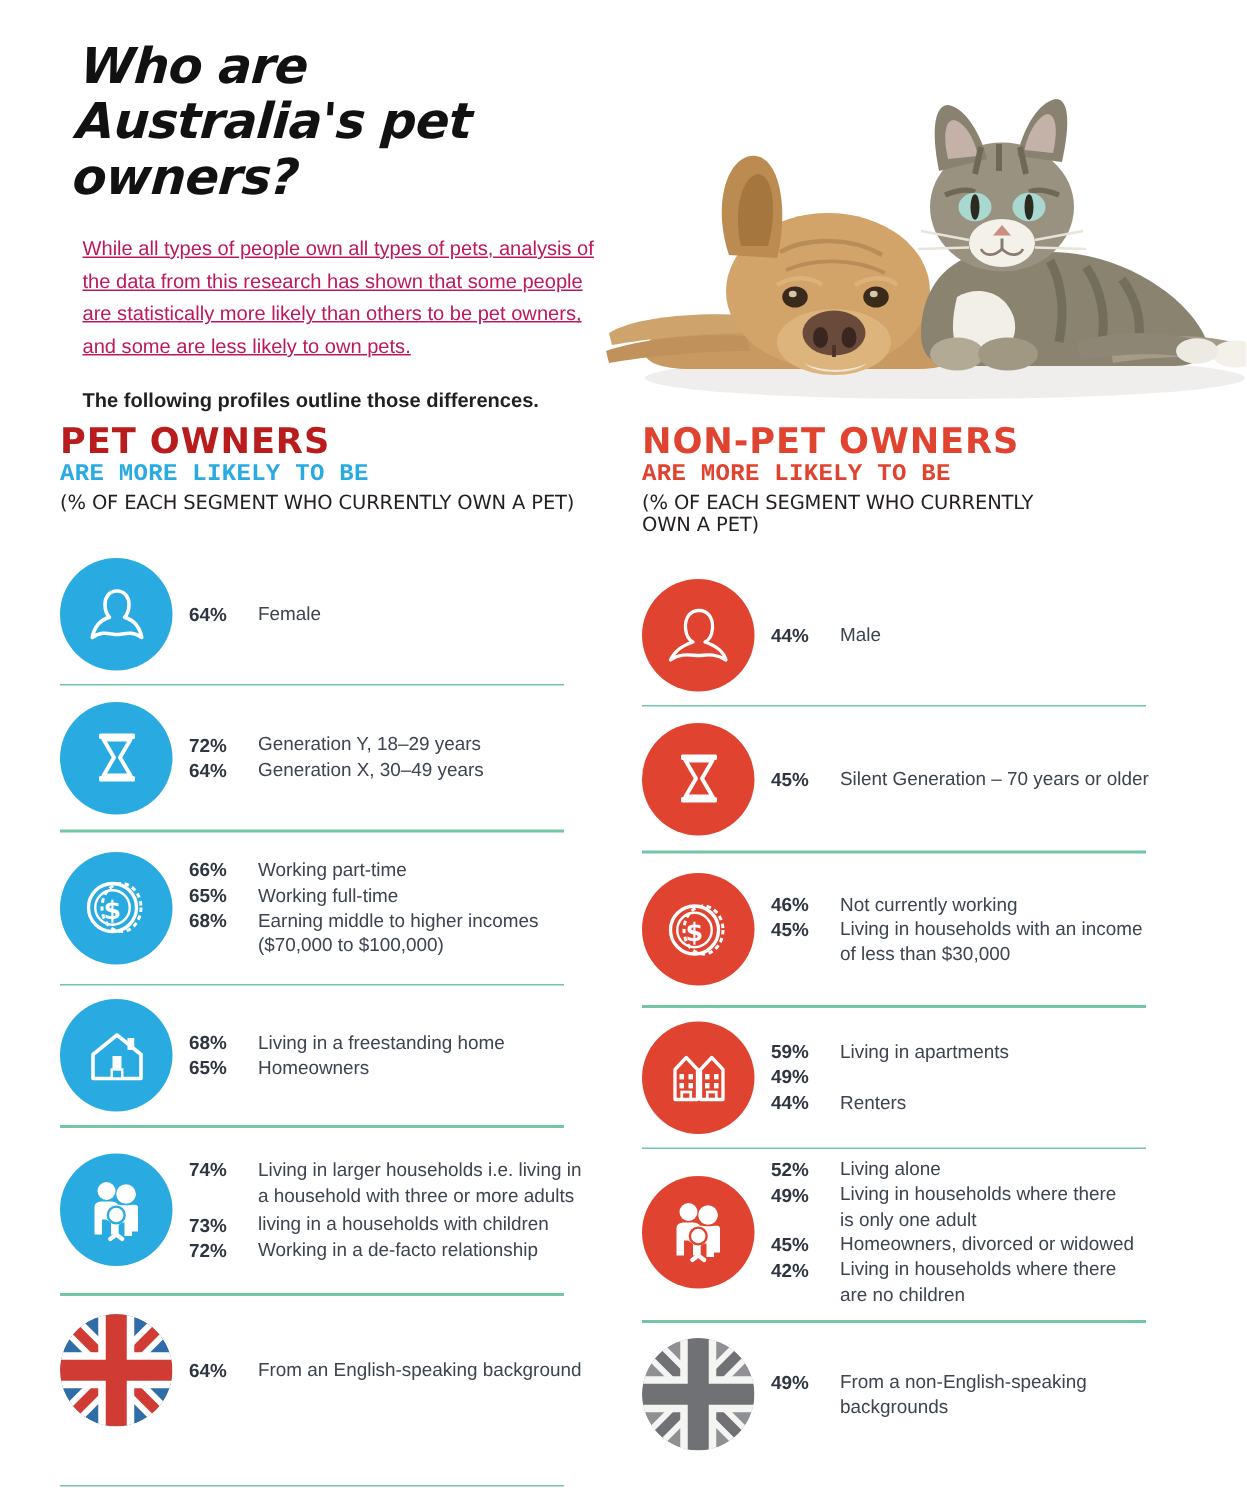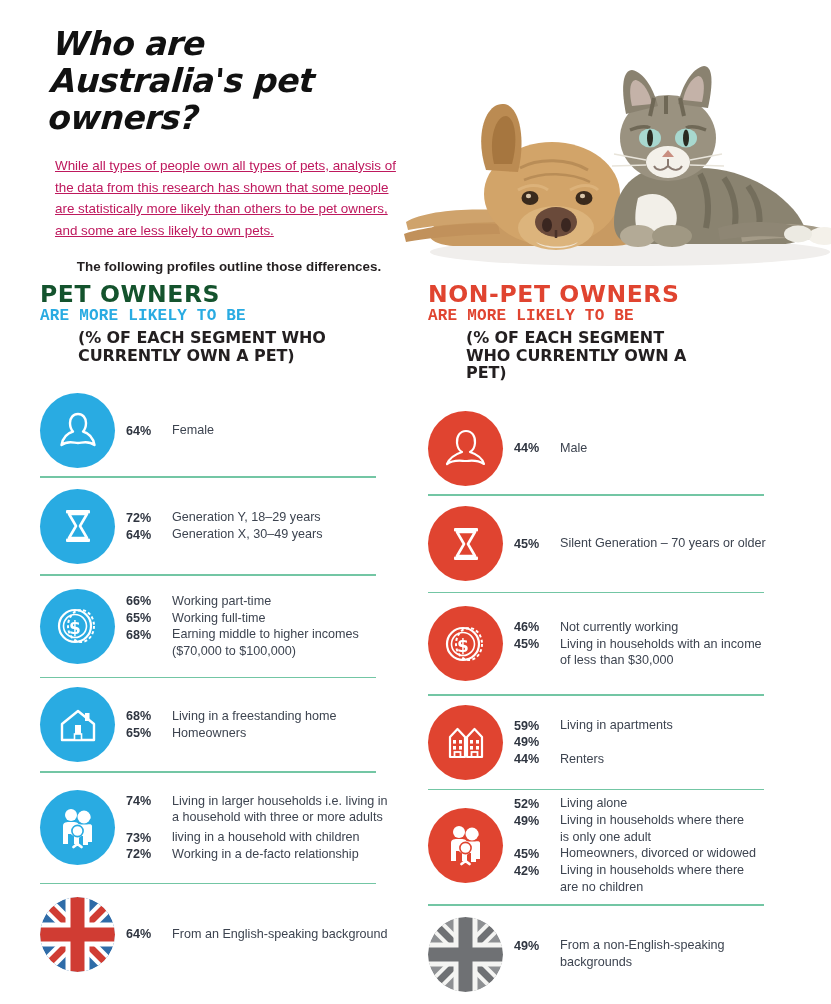--- a/index.html
+++ b/index.html
@@ -51,21 +51,20 @@
     text-decoration: underline;
   }
 
   .intro-bold {
     margin-top: 15px;
     font-size: 13.4px;
     font-weight: bold;
     line-height: 1.5;
     color: #231f20;
     width: 348px;
-    text-align: center;
   }
 
   
   .photo {
     position: absolute;
     right: 0;
     top: 22px;
     width: 431px;
     height: 248px;
     z-index: 1;
@@ -95,27 +94,26 @@
   .col-sub {
     font-family: Liberation Mono, monospace;
     font-weight: bold;
     font-size: 16px;
     letter-spacing: 0.2px;
     margin-top: 1px;
     line-height: 1.1;
   }
   .col-note {
     font-family: "DejaVu Sans", sans-serif;
-    font-weight: bold;
-    font-size: 16px;
+    font-weight: normal;
+    font-size: 13px;
     color: #231f20;
     letter-spacing: -0.1px;
     margin-top: 4px;
     line-height: 1.1;
-    margin-left: 38px;
   }
 
   .rows { margin-top: 20px; }
 
   .row {
     display: flex;
     align-items: center;
     min-height: 84px;
   }
   .row-inner {
@@ -267,21 +265,21 @@
 
       <ellipse cx="238" cy="214" rx="18" ry="11" fill="#b3aa96"></ellipse>
       <ellipse cx="272" cy="214" rx="20" ry="11" fill="#a09883"></ellipse>
     </svg>
   </div>
 </div>
 
 <div class="columns">
 
   <div class="column left">
-    <div class="col-title" style="color:#14532d">PET OWNERS</div>
+    <div class="col-title" style="color:#b91c1c">PET OWNERS</div>
     <div class="col-sub" style="color:#29abe2">ARE MORE LIKELY TO BE</div>
     <div class="col-note">(% OF EACH SEGMENT WHO CURRENTLY OWN A PET)</div>
 
     <div class="rows">
 
       <div class="row" style="min-height:92px">
         <div class="row-inner">
           <div class="icon-wrap">
             <div class="icon-circle" style="background:#29abe2">
               <svg width="46" height="46" viewBox="0 0 46 46">
@@ -398,21 +396,21 @@
               </svg>
             </div>
           </div>
           <div class="stats">
             <div class="stat-line">
               <div class="stat-pct">74%</div>
               <div class="stat-label">Living in larger households i.e. living in a household with three or more adults</div>
             </div>
             <div class="stat-line" style="margin-top:3px">
               <div class="stat-pct">73%</div>
-              <div class="stat-label">living in a household with children</div>
+              <div class="stat-label">living in a households with children</div>
             </div>
             <div class="stat-line">
               <div class="stat-pct">72%</div>
               <div class="stat-label">Working in a de-facto relationship</div>
             </div>
           </div>
         </div>
       </div>
       <div class="sep"></div>
 

